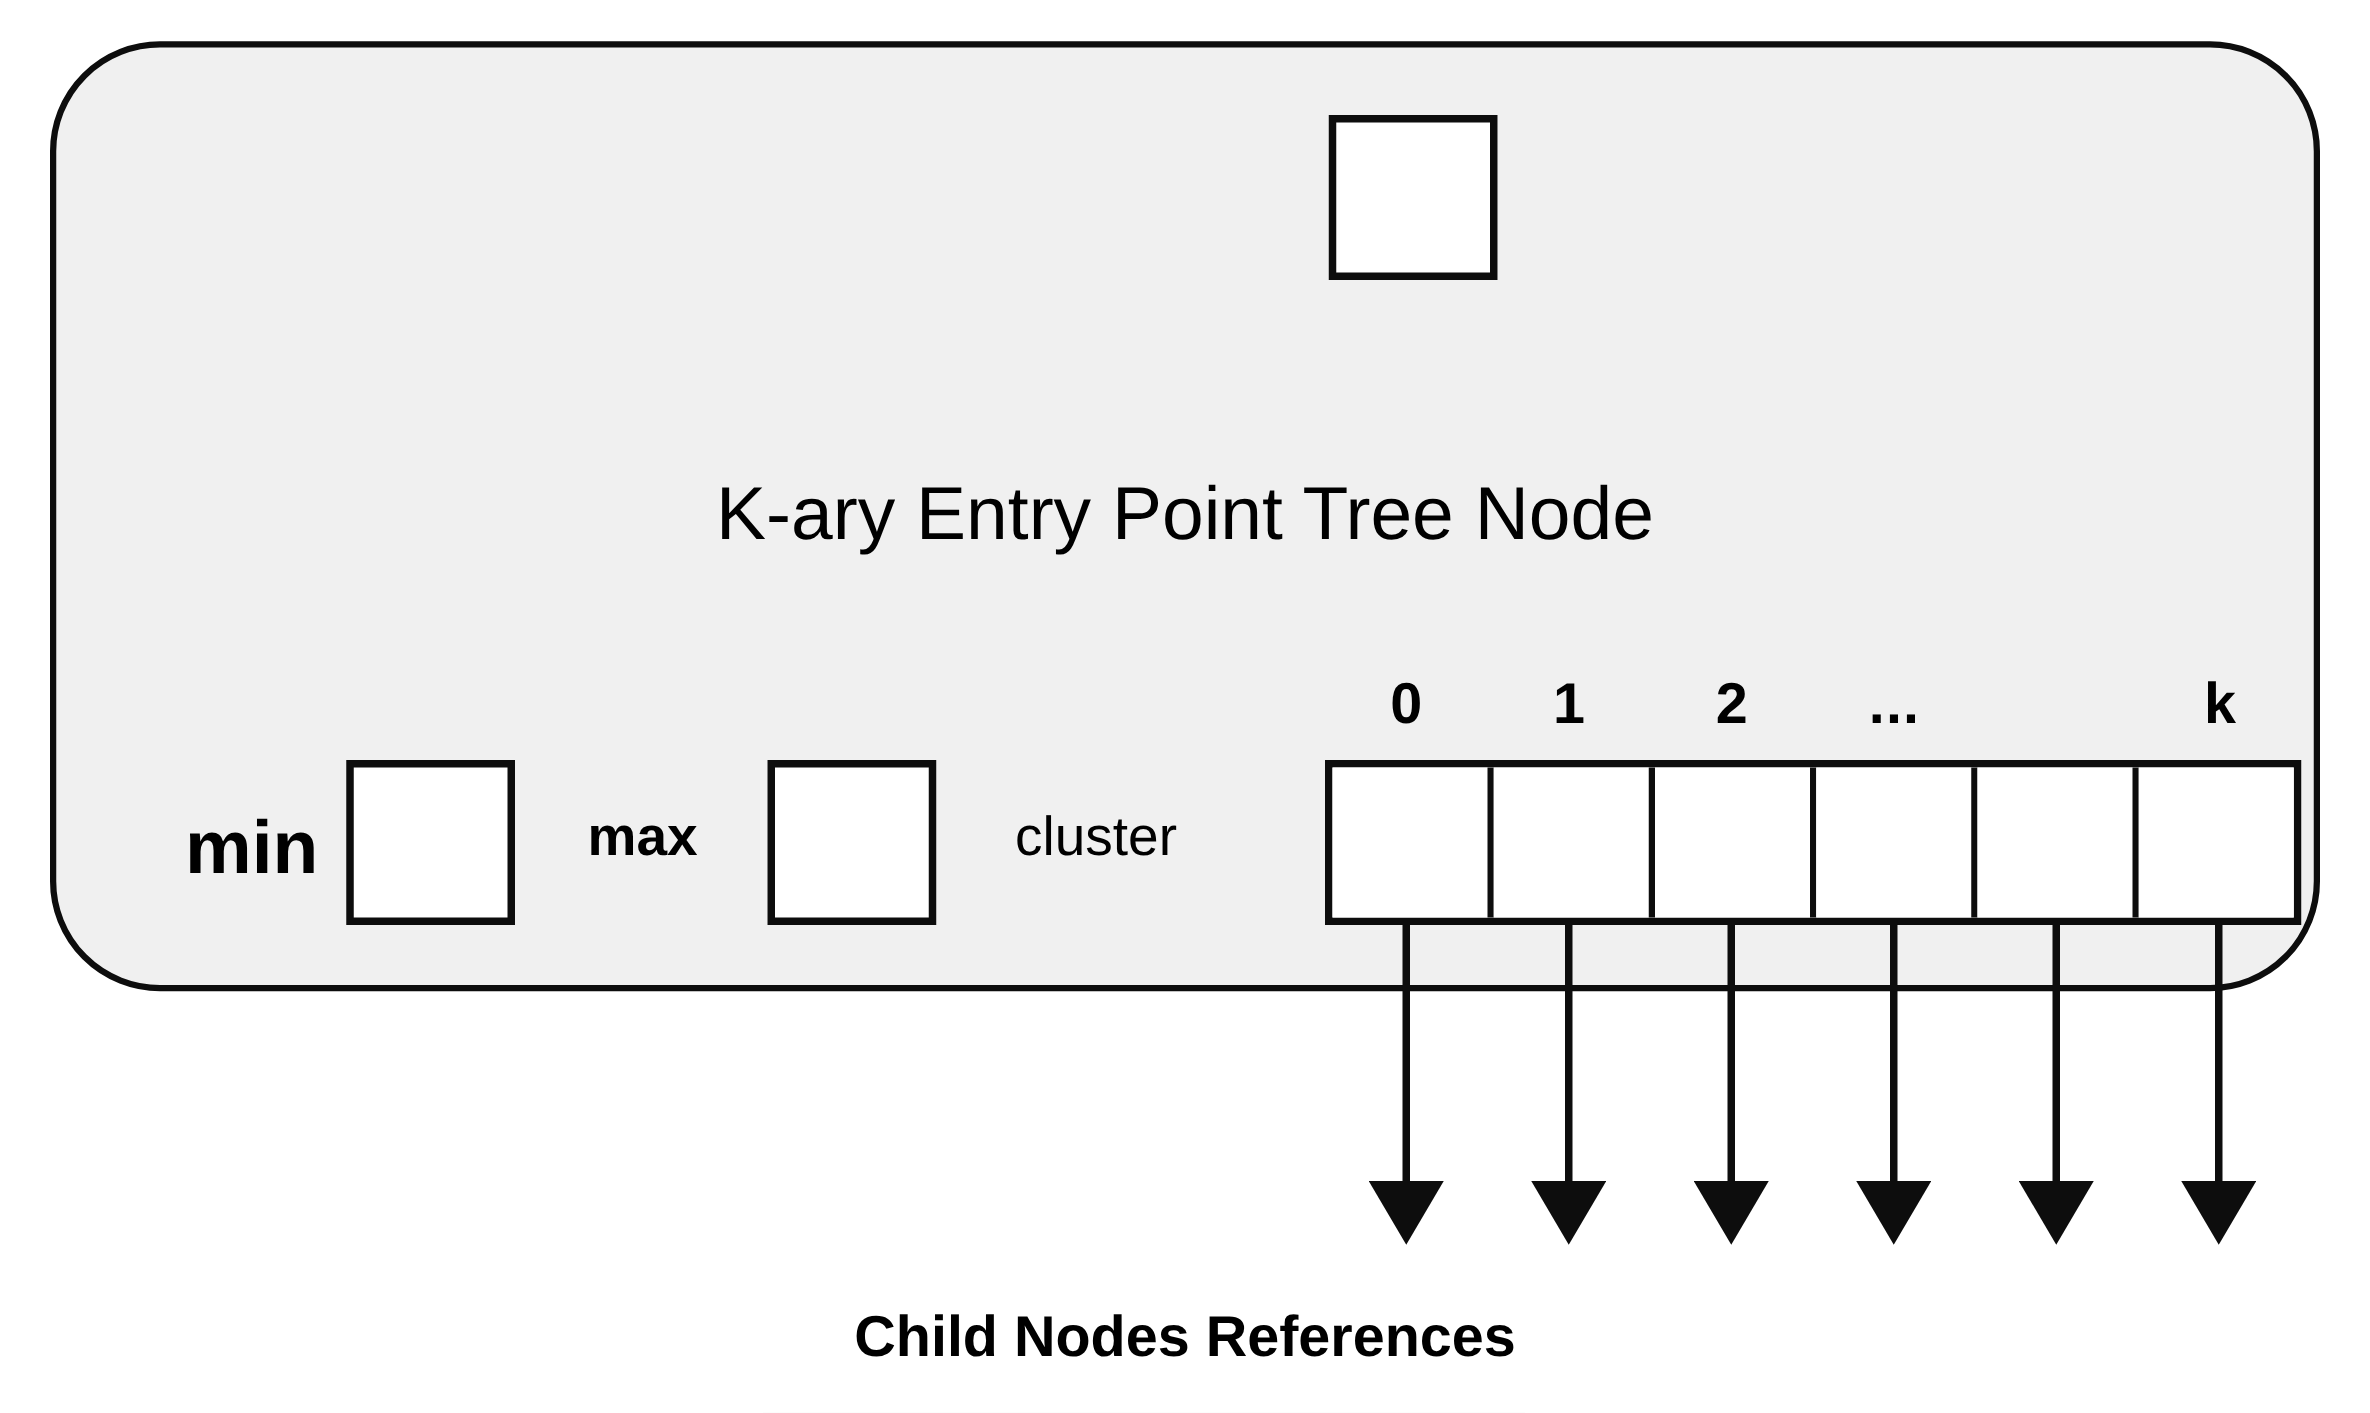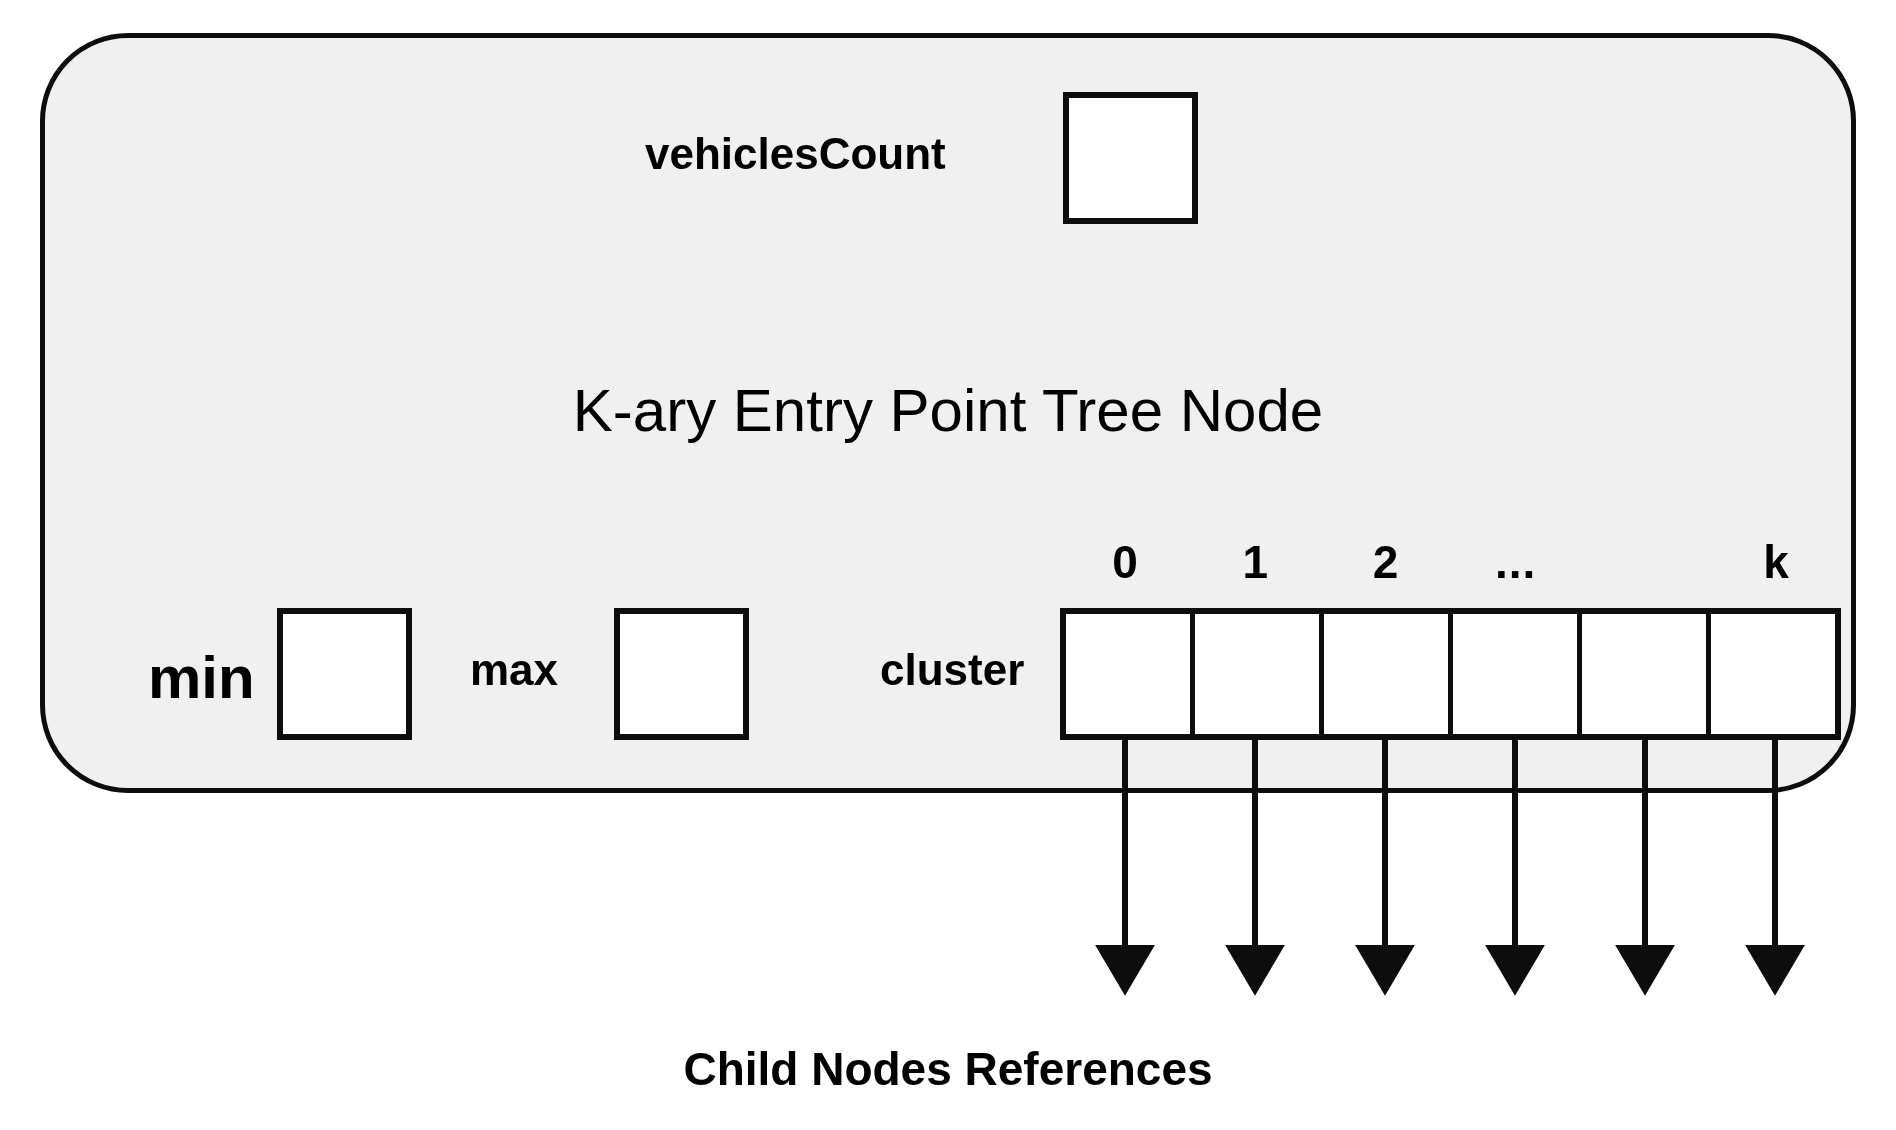--- a/index.html
+++ b/index.html
@@ -101,24 +101,24 @@
     top: 608px;
     width: 135px;
     height: 132px;
     background: #ffffff;
     border: 6px solid #0d0d0d;
     box-sizing: border-box;
   }
 
   
   .cluster-label {
-    left: 880px;
+    left: 812px;
     top: 648px;
     font-size: 44px;
-    font-weight: bold;
+    font-weight: normal;
   }
   .cluster-array {
     position: absolute;
     left: 1060px;
     top: 608px;
     width: 781px;
     height: 132px;
     display: flex;
     border: 6px solid #0d0d0d;
     box-sizing: border-box;
@@ -177,21 +177,20 @@
     white-space: nowrap;
   }
 </style>
 </head>
 <body>
 
 <div id="stage">
 
   <div class="node-container"></div>
 
-  <div class="lbl vc-label">vehiclesCount</div>
   <div class="vc-box"></div>
 
   <div class="node-title">K-ary Entry Point Tree Node</div>
 
   <div class="lbl min-label">min</div>
   <div class="min-box"></div>
 
   <div class="lbl max-label">max</div>
   <div class="max-box"></div>
 

